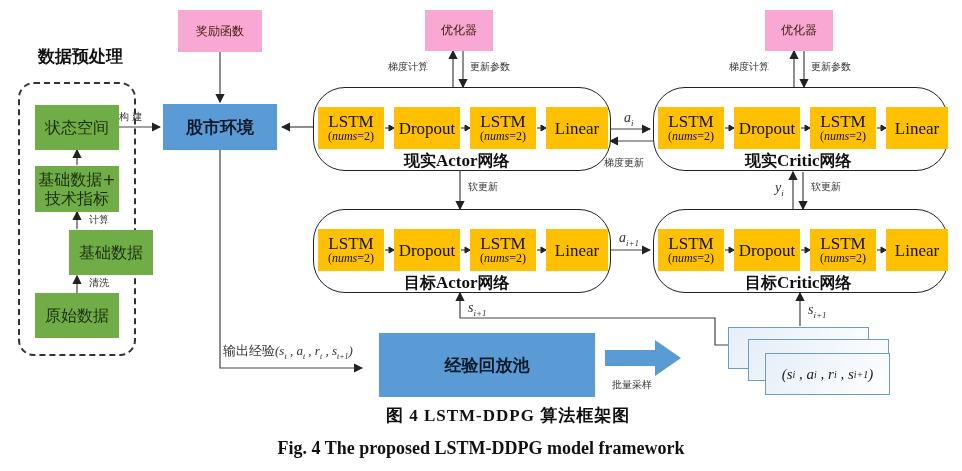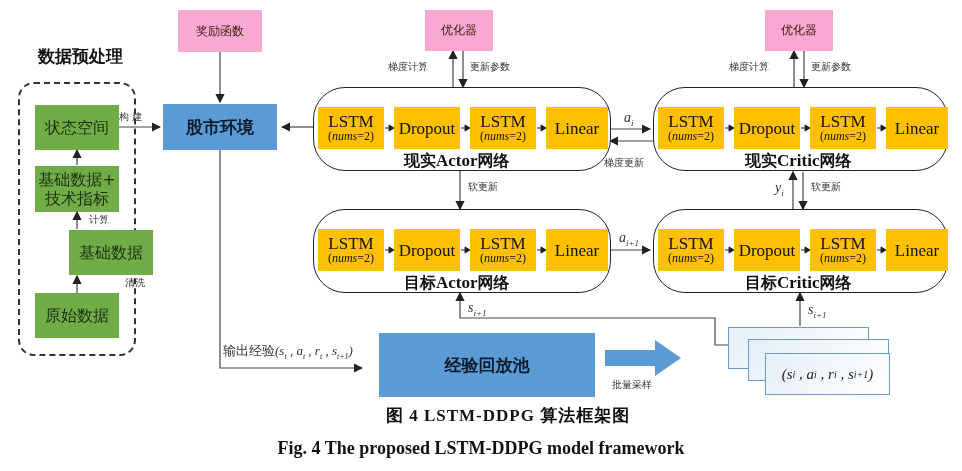--- a/index.html
+++ b/index.html
@@ -83,21 +83,21 @@
   <span>基础数据+</span>
   <span>技术指标</span>
 </div>
 <div class="box green" style="left:35px;top:230px;width:84px;height:45px;margin-left:34px;">
   <span>基础数据</span>
 </div>
 <div class="box green" style="left:35px;top:293px;width:84px;height:45px;">
   <span>原始数据</span>
 </div>
 <div class="lbl" style="left:89px;top:213px;">计算</div>
-<div class="lbl" style="left:89px;top:276px;margin-left:36px;">清洗</div>
+<div class="lbl" style="left:89px;top:276px;">清洗</div>
 <div class="lbl" style="left:119px;top:110px;">构 建</div>
 
 <div class="box orange" style="left:178px;top:10px;width:84px;height:42px;">奖励函数</div>
 <div class="box blue" style="left:163px;top:104px;width:114px;height:46px;">股市环境</div>
 
 <div class="box orange" style="left:425px;top:10px;width:68px;height:41px;">优化器</div>
 <div class="box orange" style="left:765px;top:10px;width:68px;height:41px;">优化器</div>
 <div class="lbl" style="left:388px;top:60px;">梯度计算</div>
 <div class="lbl" style="left:470px;top:60px;">更新参数</div>
 <div class="lbl" style="left:729px;top:60px;">梯度计算</div>

